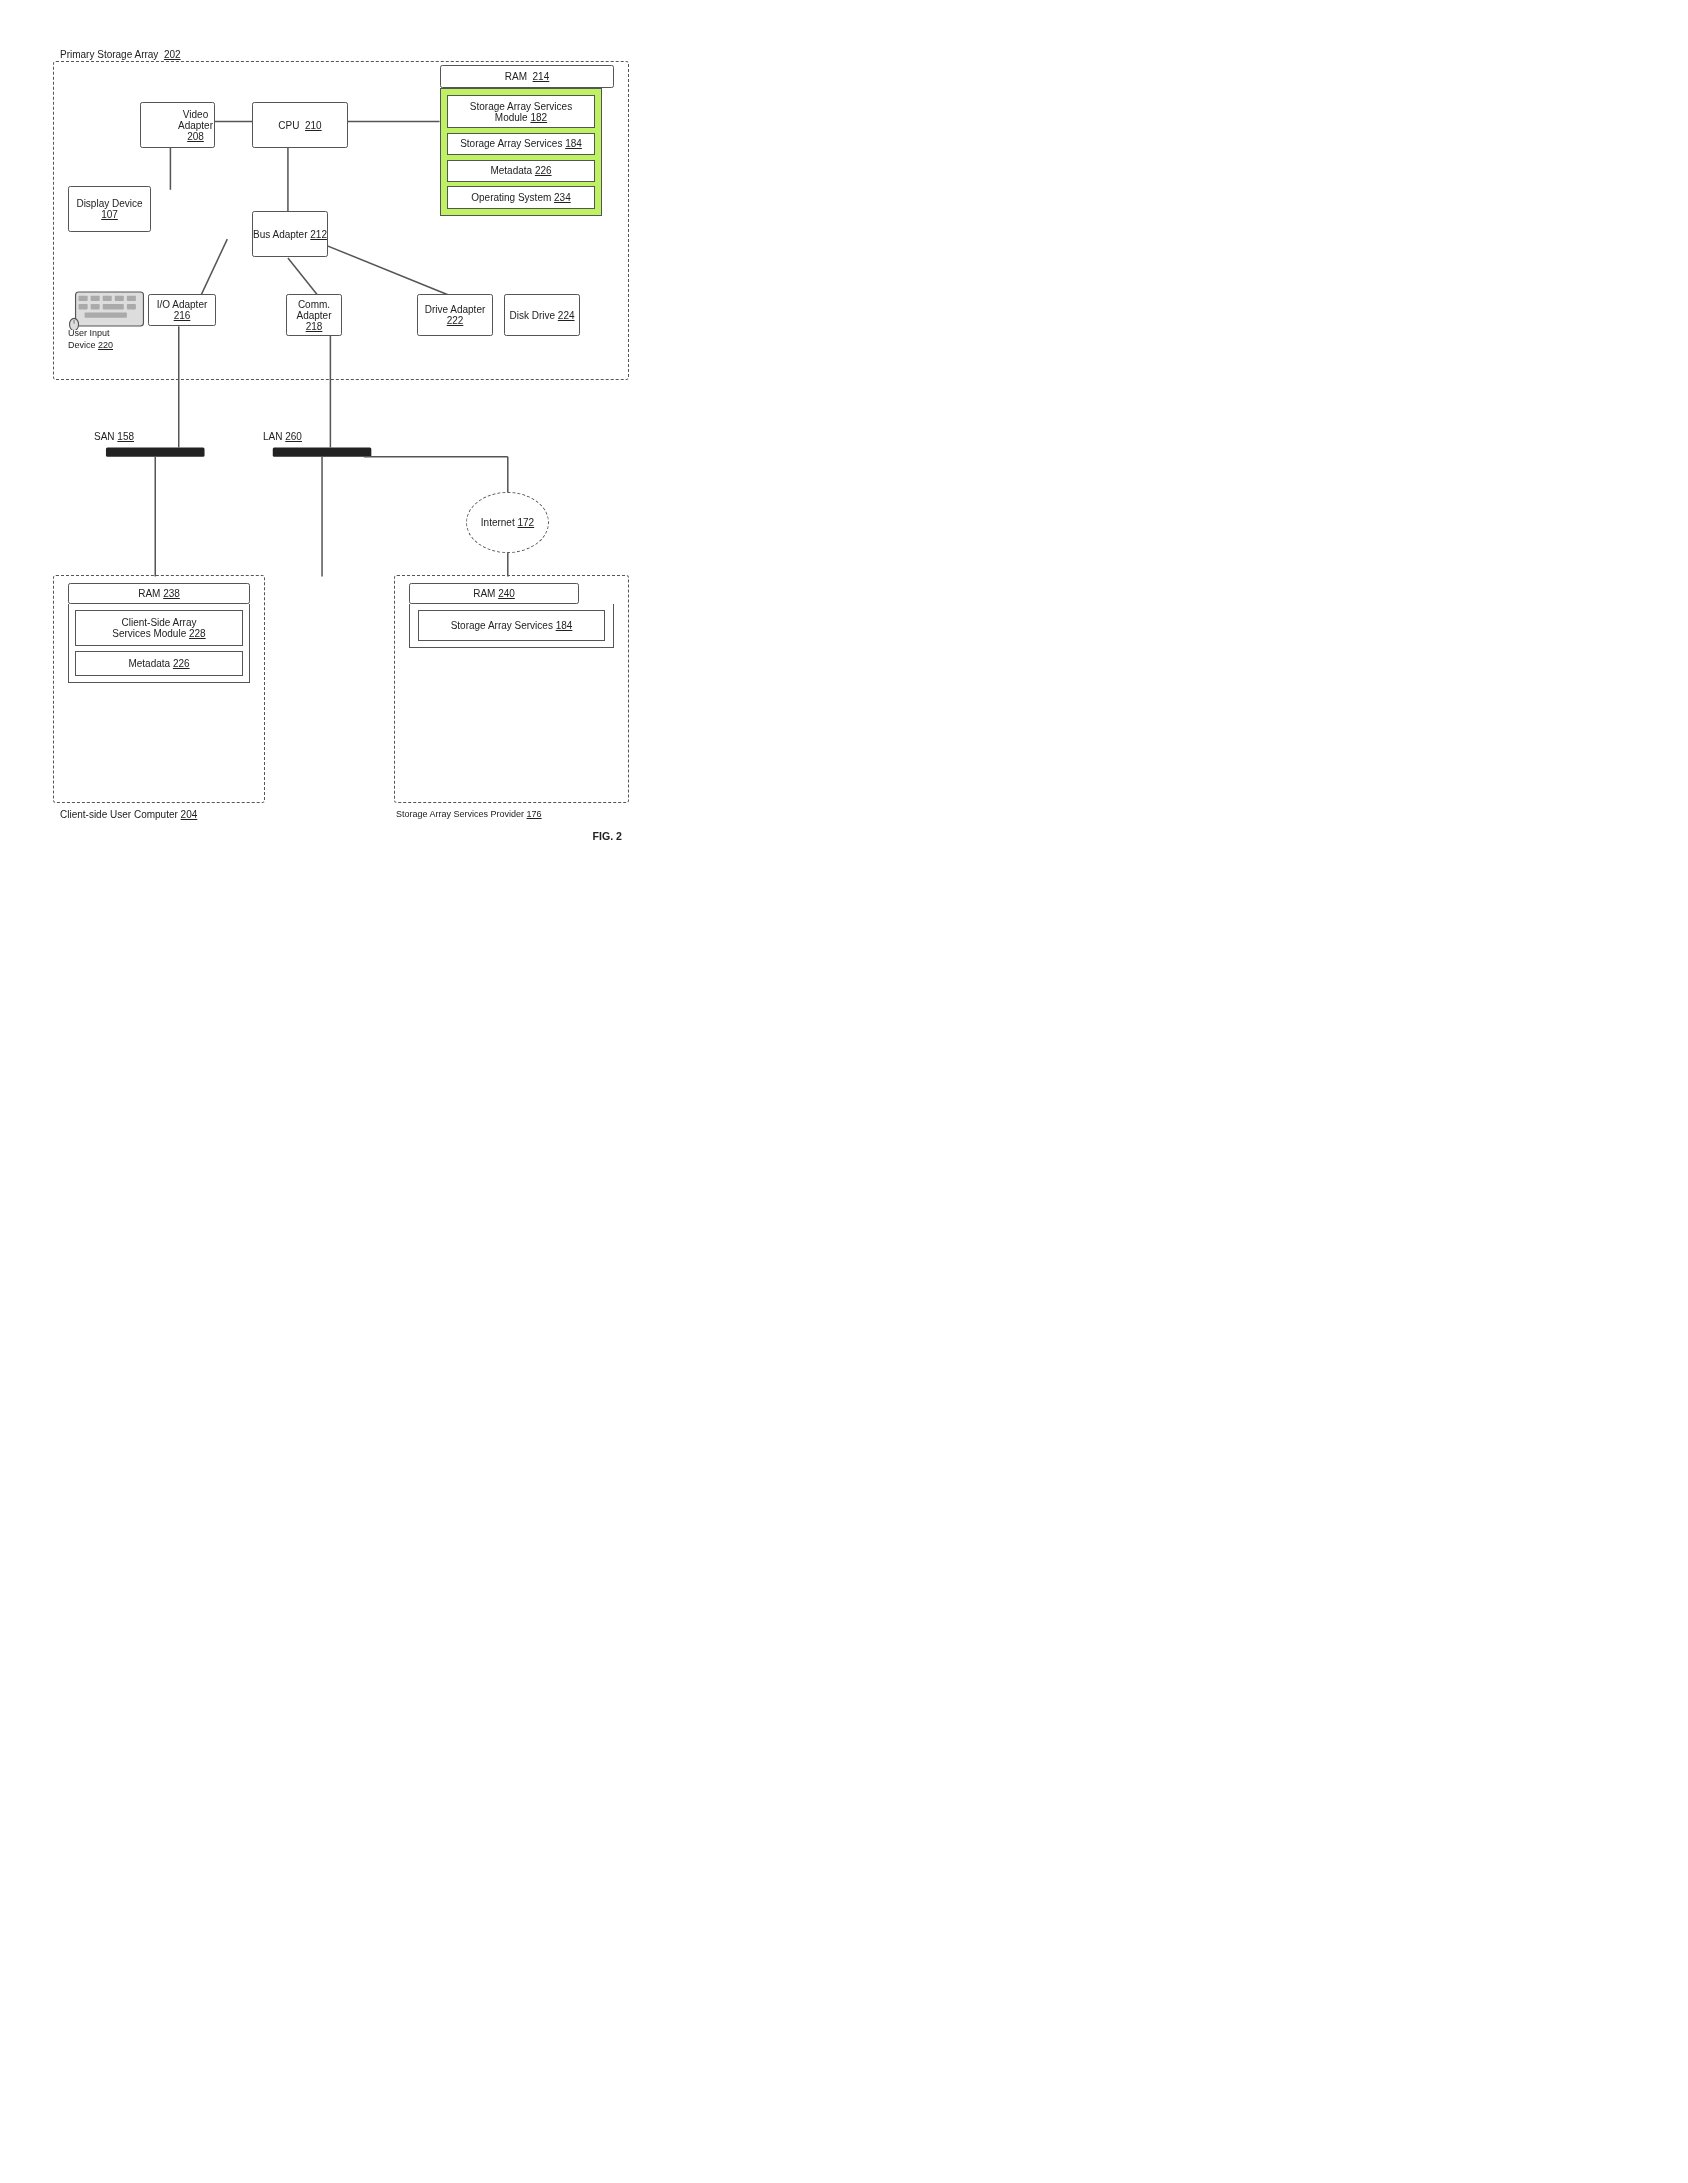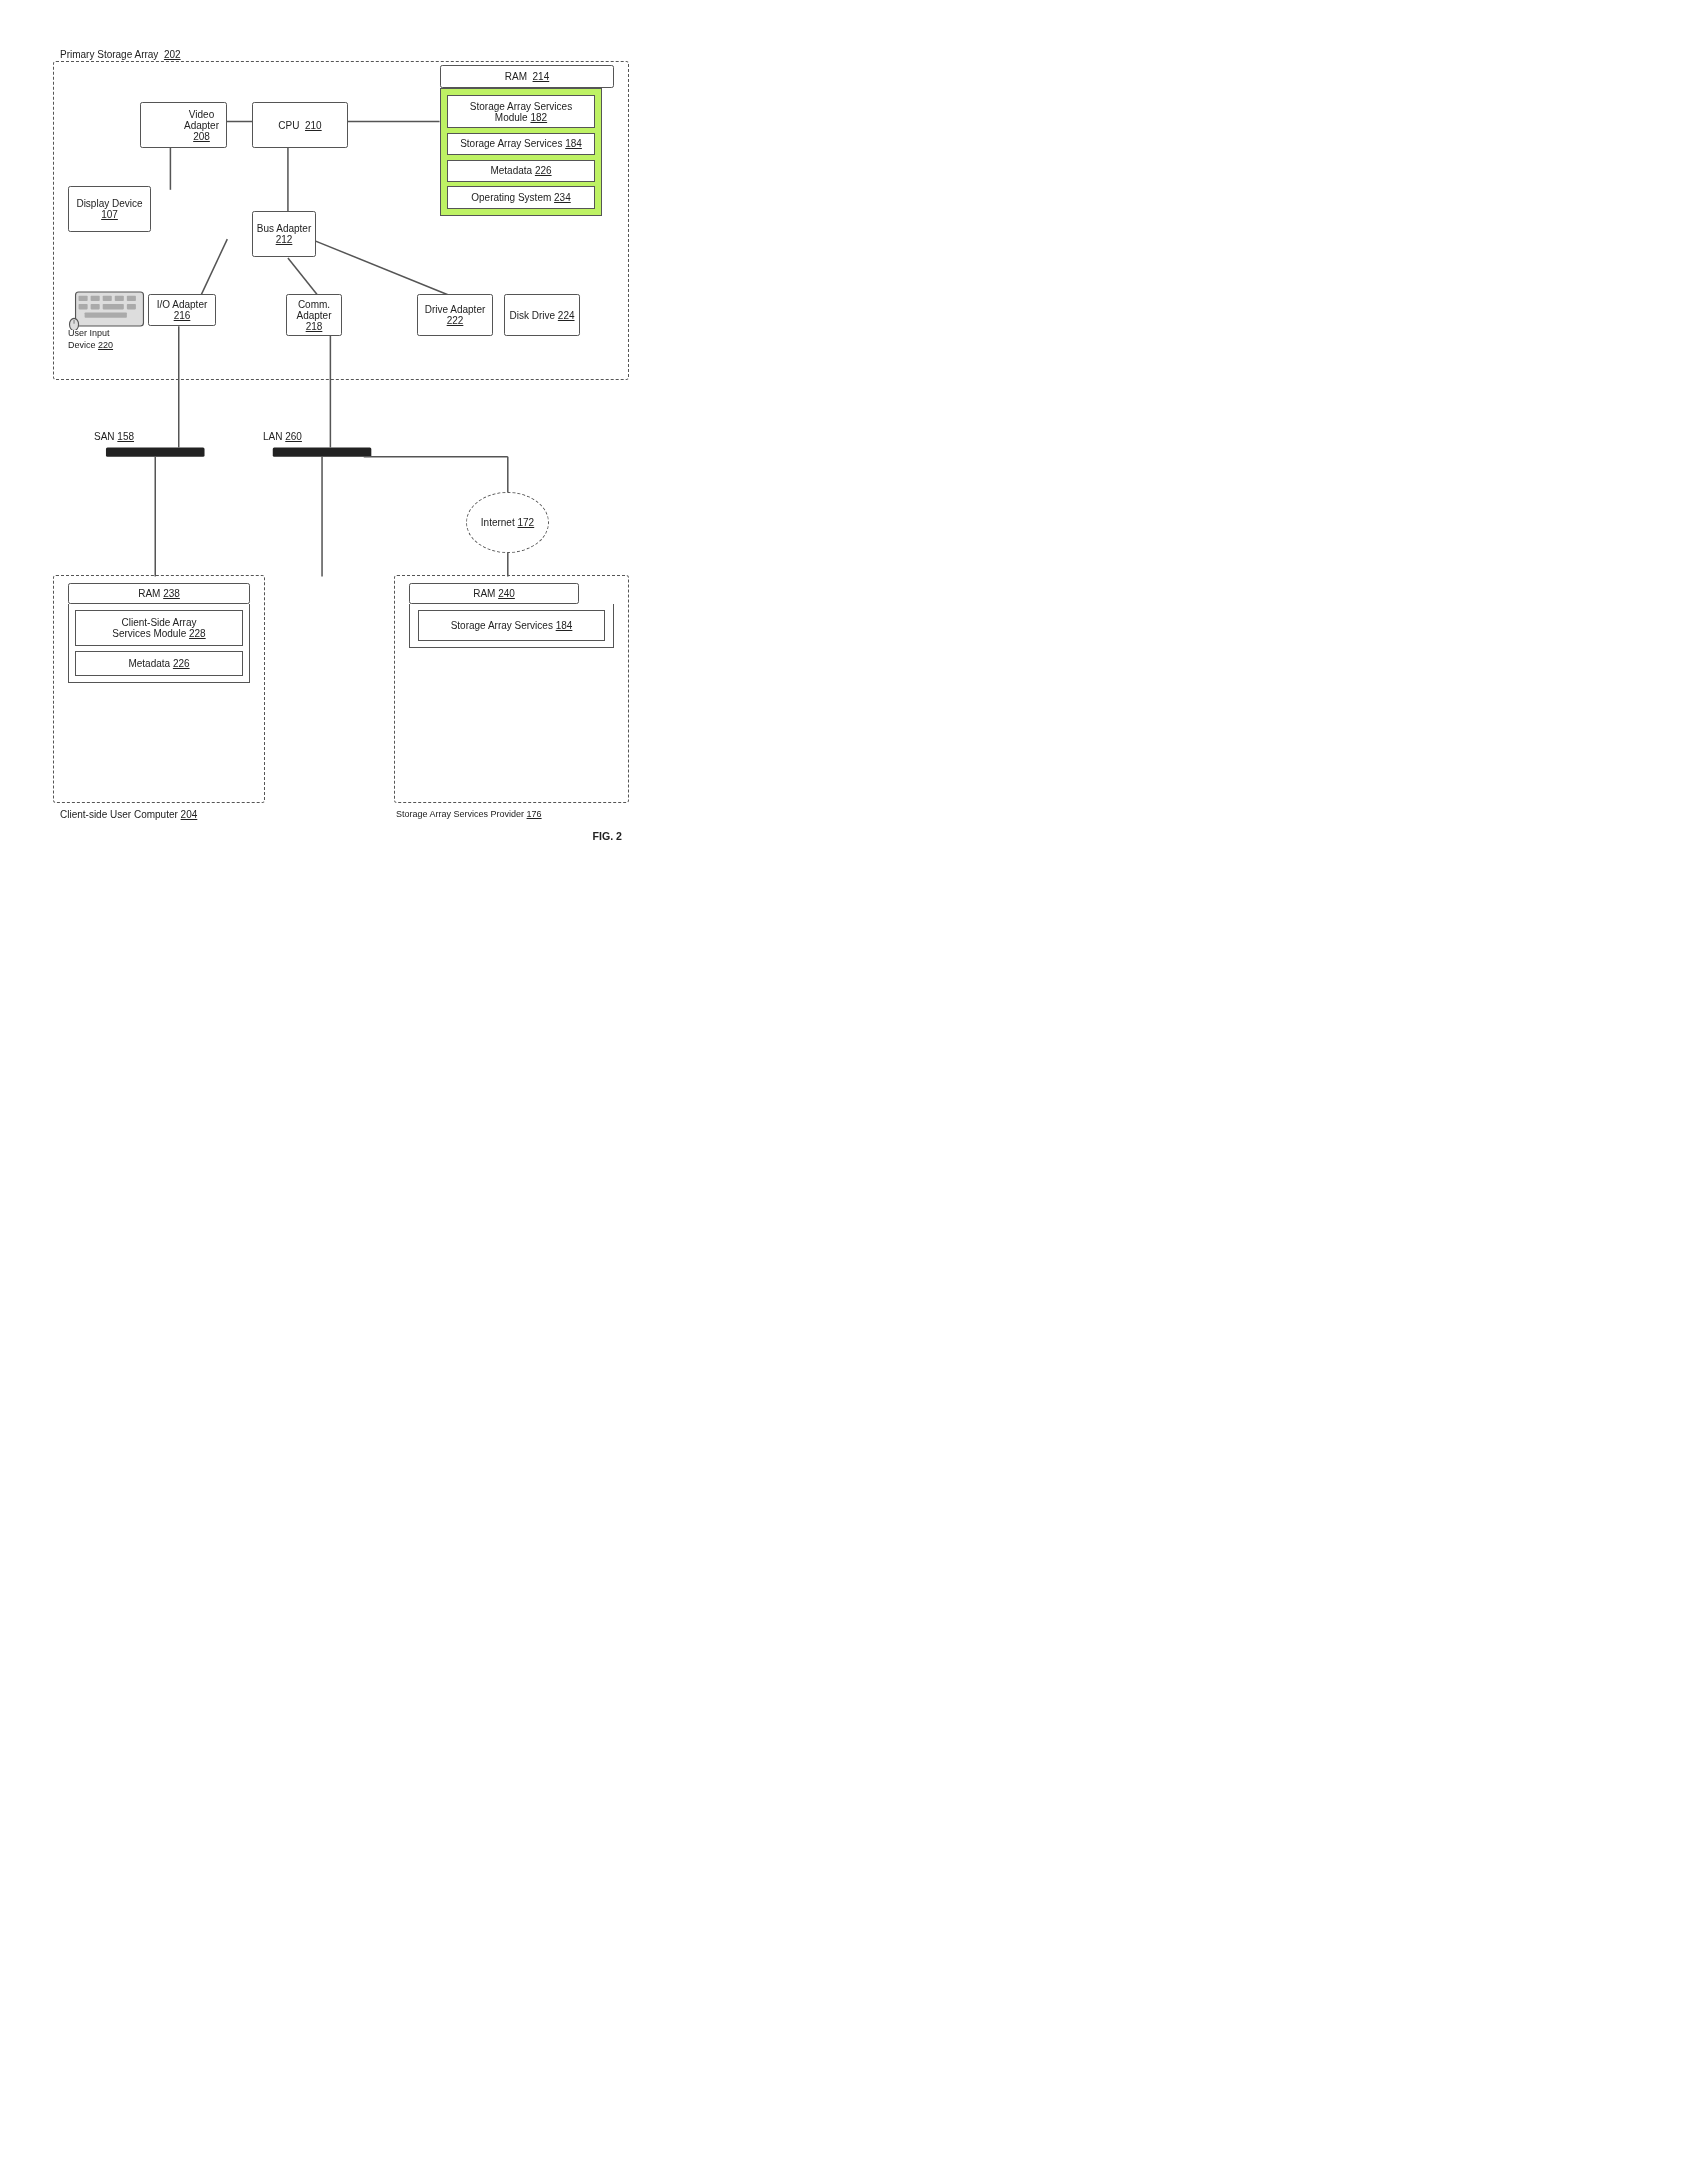--- a/index.html
+++ b/index.html
@@ -117,33 +117,33 @@
 
     <div style="border:1.5px solid #555; margin:0 6px 4.6px 6px; padding:4.6px 6px; text-align:center; background:#fff;">
       <span>Metadata <span class="underline">226</span></span>
     </div>
 
     <div style="border:1.5px solid #555; margin:0 6px 6px 6px; padding:4.6px 6px; text-align:center; background:#fff;">
       <span>Operating System <span class="underline">234</span></span>
     </div>
   </div>
 
-  <div class="solid-box" style="left:110px; top:79px; width:87px; height:46px; text-align:center;padding-left:36px;">
+  <div class="solid-box" style="left:110px; top:79px; width:75px; height:46px; text-align:center;padding-left:36px;">
     <span>Video Adapter <span class="underline">208</span></span>
   </div>
 
   <div class="solid-box" style="left:222px; top:79px; width:96px; height:46px; text-align:center;">
     <span>CPU &nbsp;<span class="underline">210</span></span>
   </div>
 
   <div class="solid-box" style="left:38px; top:163px; width:83px; height:46px; text-align:center;">
     <span>Display Device <span class="underline">107</span></span>
   </div>
 
-  <div class="solid-box" style="left:222px; top:188px; width:64px; height:46px; text-align:center;">
+  <div class="solid-box" style="left:222px; top:188px; width:76px; height:46px; text-align:center;">
     <span>Bus Adapter <span class="underline">212</span></span>
   </div>
 
   <div style="position:absolute; left:38px; top:265px;">
     
     <svg width="83" height="42" viewBox="0 0 110 55">
       <rect x="10" y="5" width="90" height="45" rx="4" ry="4" fill="#ddd" stroke="#555" stroke-width="1.5"></rect>
       <rect x="14" y="10" width="12" height="7" rx="1" fill="#aaa"></rect>
       <rect x="30" y="10" width="12" height="7" rx="1" fill="#aaa"></rect>
       <rect x="46" y="10" width="12" height="7" rx="1" fill="#aaa"></rect>

